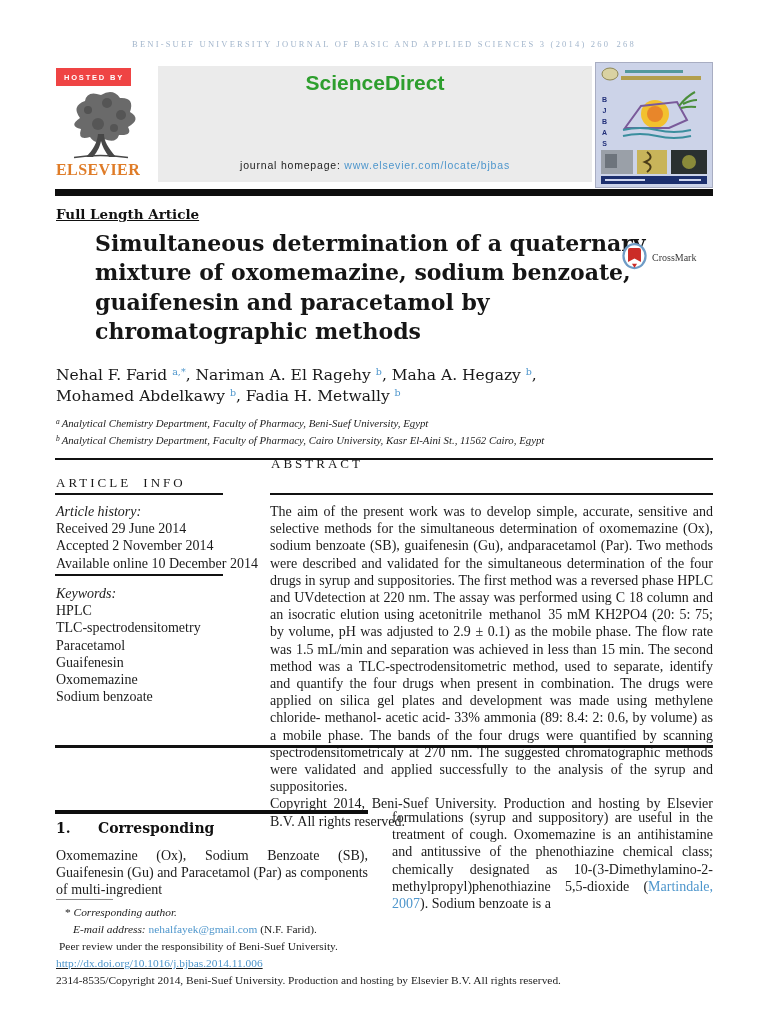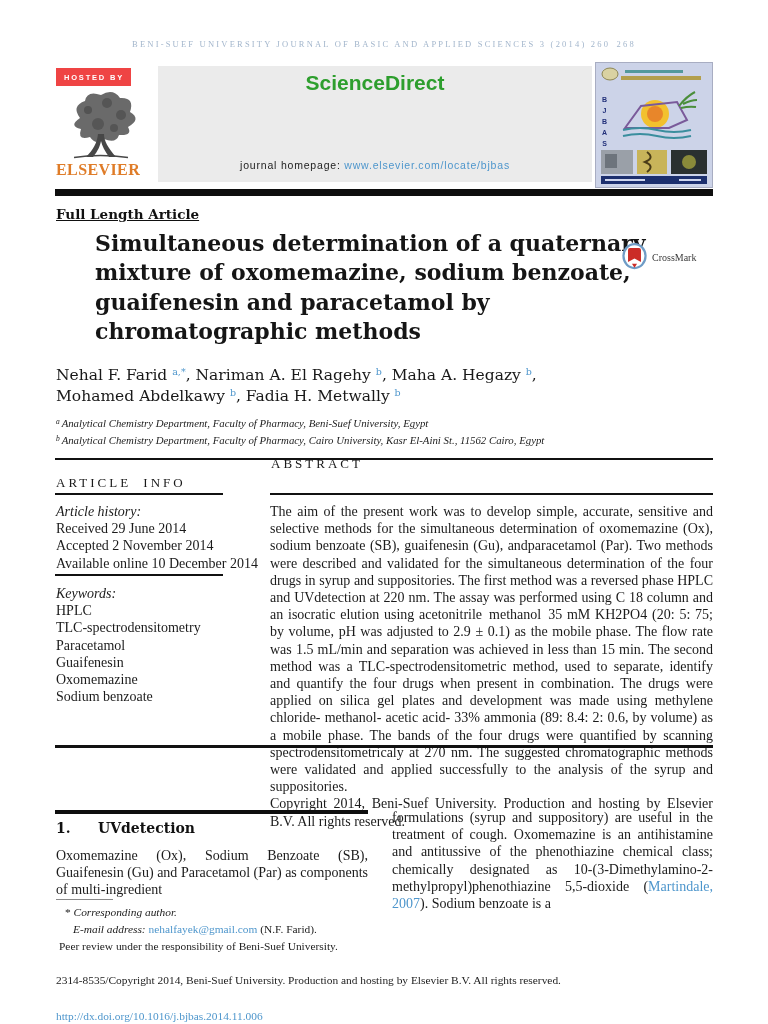--- a/index.html
+++ b/index.html
@@ -77,21 +77,21 @@
     font:700 14px "DejaVu Serif",serif;color:#111;}
   .intro-num{width:42px;}
   .intro-left{top:847px;left:56px;width:312px;text-align:justify;}
   .intro-right{top:809px;left:392px;width:321px;text-align:justify;}
 
   .fn-rule{top:899px;left:56px;width:57px;height:1.2px;background:#8a8a8a;}
   .fn{left:56px;width:658px;font-size:11.4px;line-height:17px;}
   .fn-1{top:904px;padding-left:9px;}
   .fn-2{top:921px;padding-left:17px;}
   .fn-3{top:938px;padding-left:3px;}
-  .fn-4{top:1008px;}
+  .fn-4{top:955px;text-decoration:underline;}
   .fn-5{top:972px;}
 </style>
 </head>
 <body>
 
 <div class="abs journal-line">BENI-SUEF UNIVERSITY JOURNAL OF BASIC AND APPLIED SCIENCES 3 (2014) 260 268</div>
 
 <div class="abs header-row">
 
   <div class="logo-col">
@@ -201,21 +201,21 @@
 <div class="abs bodytext abstract">
   <div>The aim of the present work was to develop simple, accurate, sensitive and selective methods for the simultaneous determination of oxomemazine (Ox), sodium benzoate (SB), guaifenesin (Gu), andparacetamol (Par). Two methods were described and validated for the simultaneous determination of the four drugs in syrup and suppositories. The first method was a reversed phase HPLC and UVdetection at 220 nm. The assay was performed using C 18 column and an isocratic elution using acetonitrile methanol 35 mM KH2PO4 (20: 5: 75; by volume, pH was adjusted to 2.9 ± 0.1) as the mobile phase. The flow rate was 1.5 mL/min and separation was achieved in less than 15 min. The second method was a TLC-spectrodensitometric method, used to separate, identify and quantify the four drugs when present in combination. The drugs were applied on silica gel plates and development was made using methylene chloride- methanol- acetic acid- 33% ammonia (89: 8.4: 2: 0.6, by volume) as a mobile phase. The bands of the four drugs were quantified by scanning spectrodensitometricaly at 270 nm. The suggested chromatographic methods were validated and applied successfully to the analysis of the syrup and suppositories.</div>
   <div class="ab-copyright">Copyright 2014, Beni-Suef University. Production and hosting by Elsevier B.V. All rights reserved.</div>
 </div>
 
 <div class="abs rule rule-bottom"></div>
 
 <div class="abs intro-rule"></div>
 <div class="abs intro-head">
   <span class="intro-num">1.</span>
-  <span>UVdetection</span>
+  <span>Corresponding</span>
 </div>
 <div class="abs bodytext intro-left">Oxomemazine (Ox), Sodium Benzoate (SB), Guaifenesin (Gu) and Paracetamol (Par) as components of multi-ingredient</div>
 <div class="abs bodytext intro-right"><span>formulations (syrup and suppository) are useful in the treatment of cough. Oxomemazine is an antihistamine and antitussive of the phenothiazine chemical class; chemically designated as 10-(3-Dimethylamino-2-methylpropyl)phenothiazine 5,5-dioxide (</span><span class="lnk">Martindale, 2007</span><span>). Sodium benzoate is a</span></div>
 
 <div class="abs fn-rule"></div>
 <div class="abs fn fn-1"><span>* </span><span class="it">Corresponding author.</span></div>
 <div class="abs fn fn-2"><span class="it">E-mail address: </span><span class="lnk">nehalfayek@gmail.com</span><span> (N.F. Farid).</span></div>
 <div class="abs fn fn-3"><span>Peer review under the responsibility of Beni-Suef University.</span></div>
 <div class="abs fn fn-4"><span class="lnk">http://dx.doi.org/10.1016/j.bjbas.2014.11.006</span></div>
 <div class="abs fn fn-5"><span>2314-8535/Copyright 2014, Beni-Suef University. Production and hosting by Elsevier B.V. All rights reserved.</span></div>

